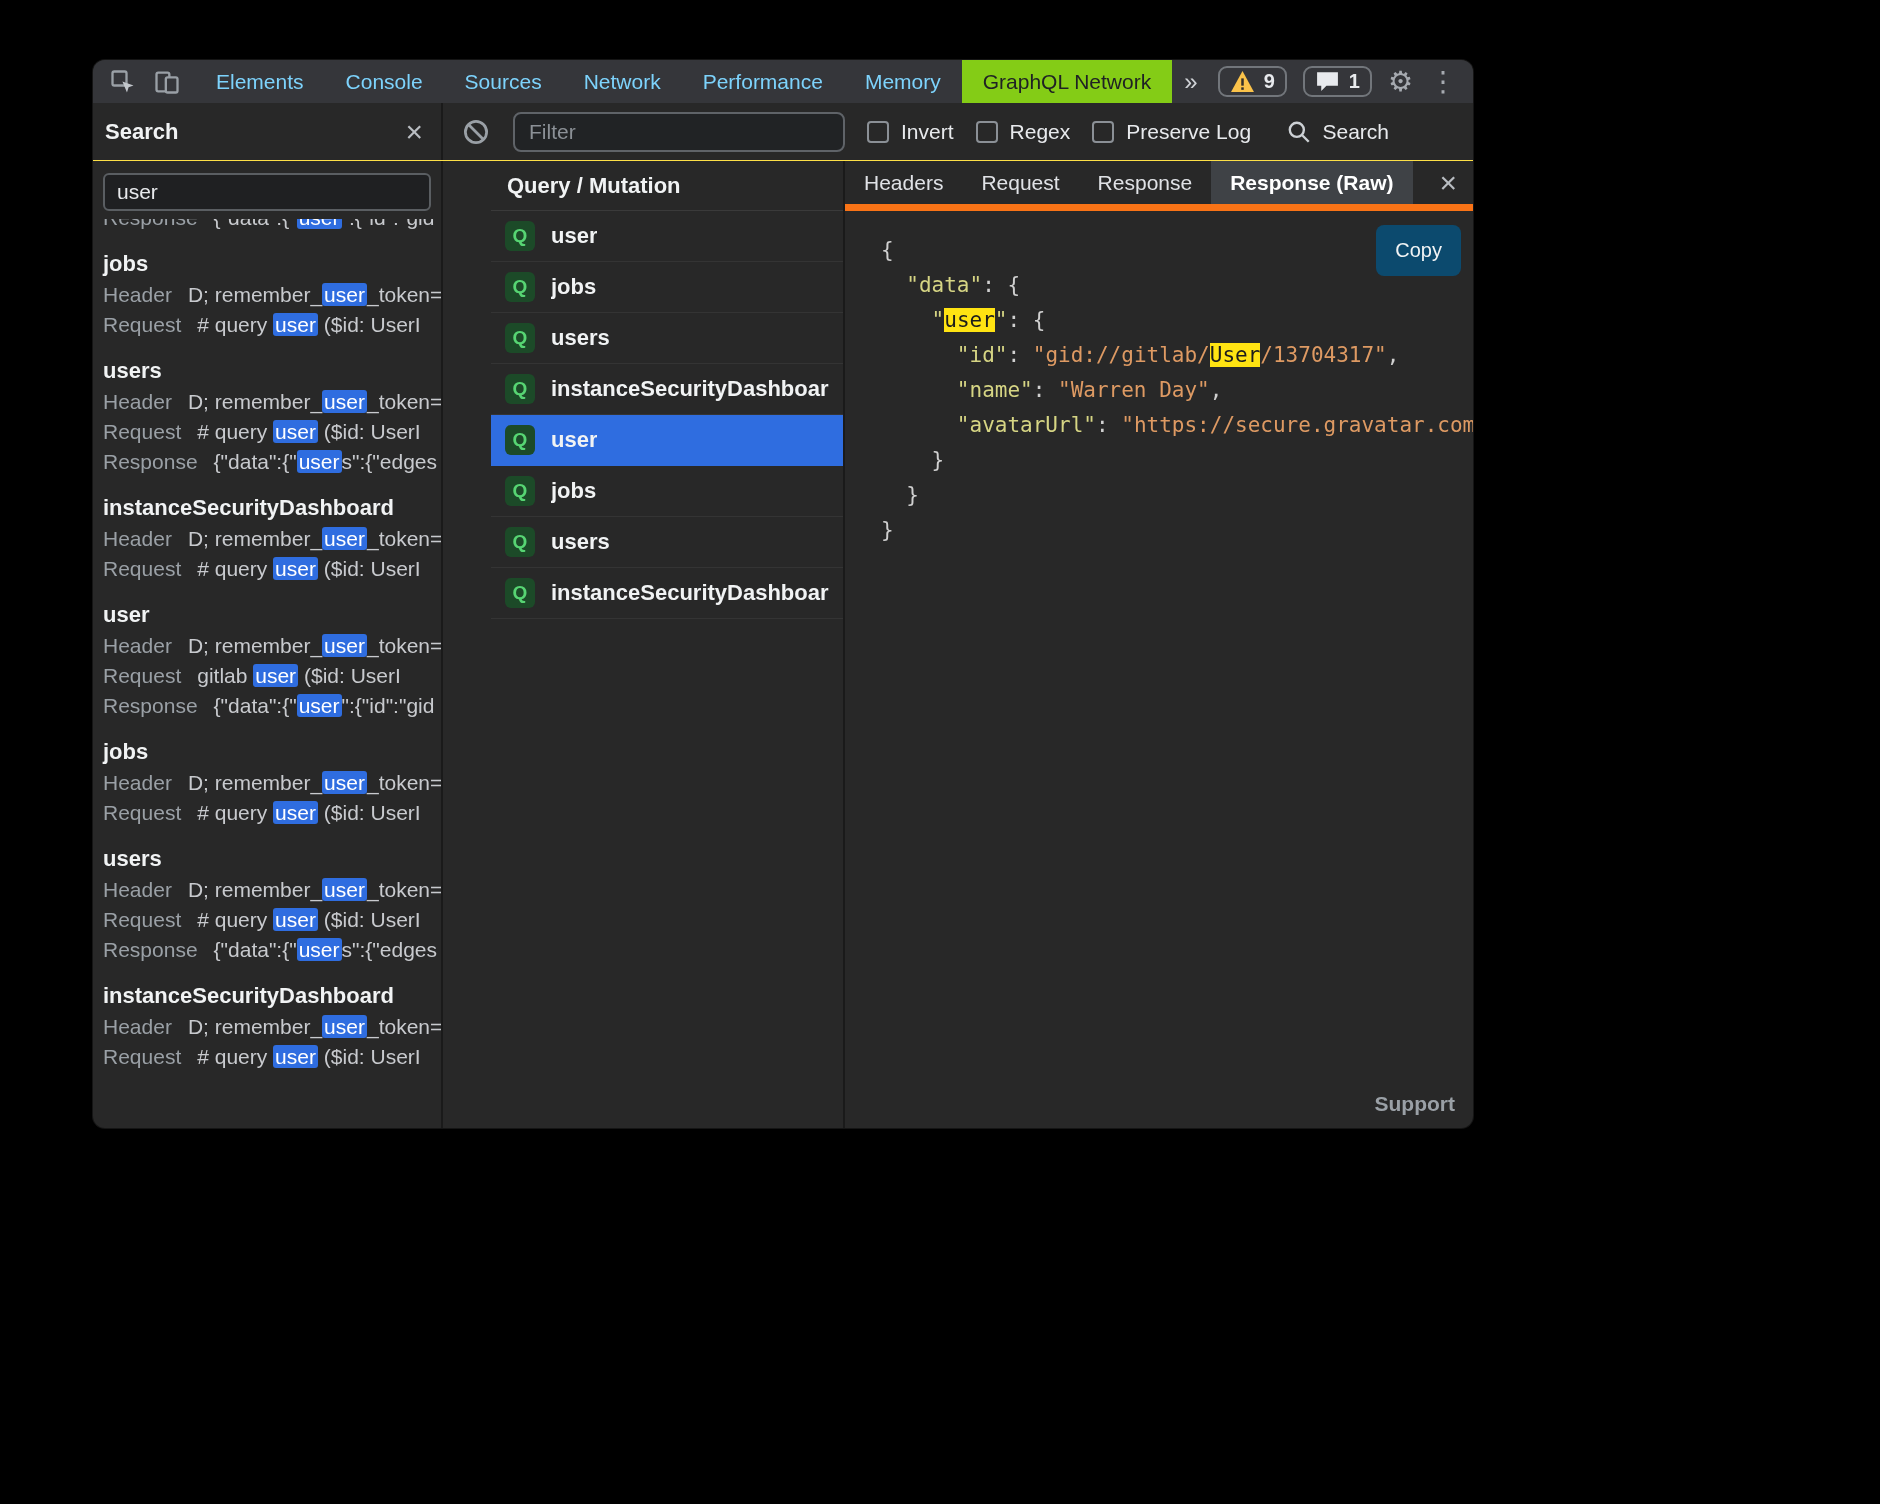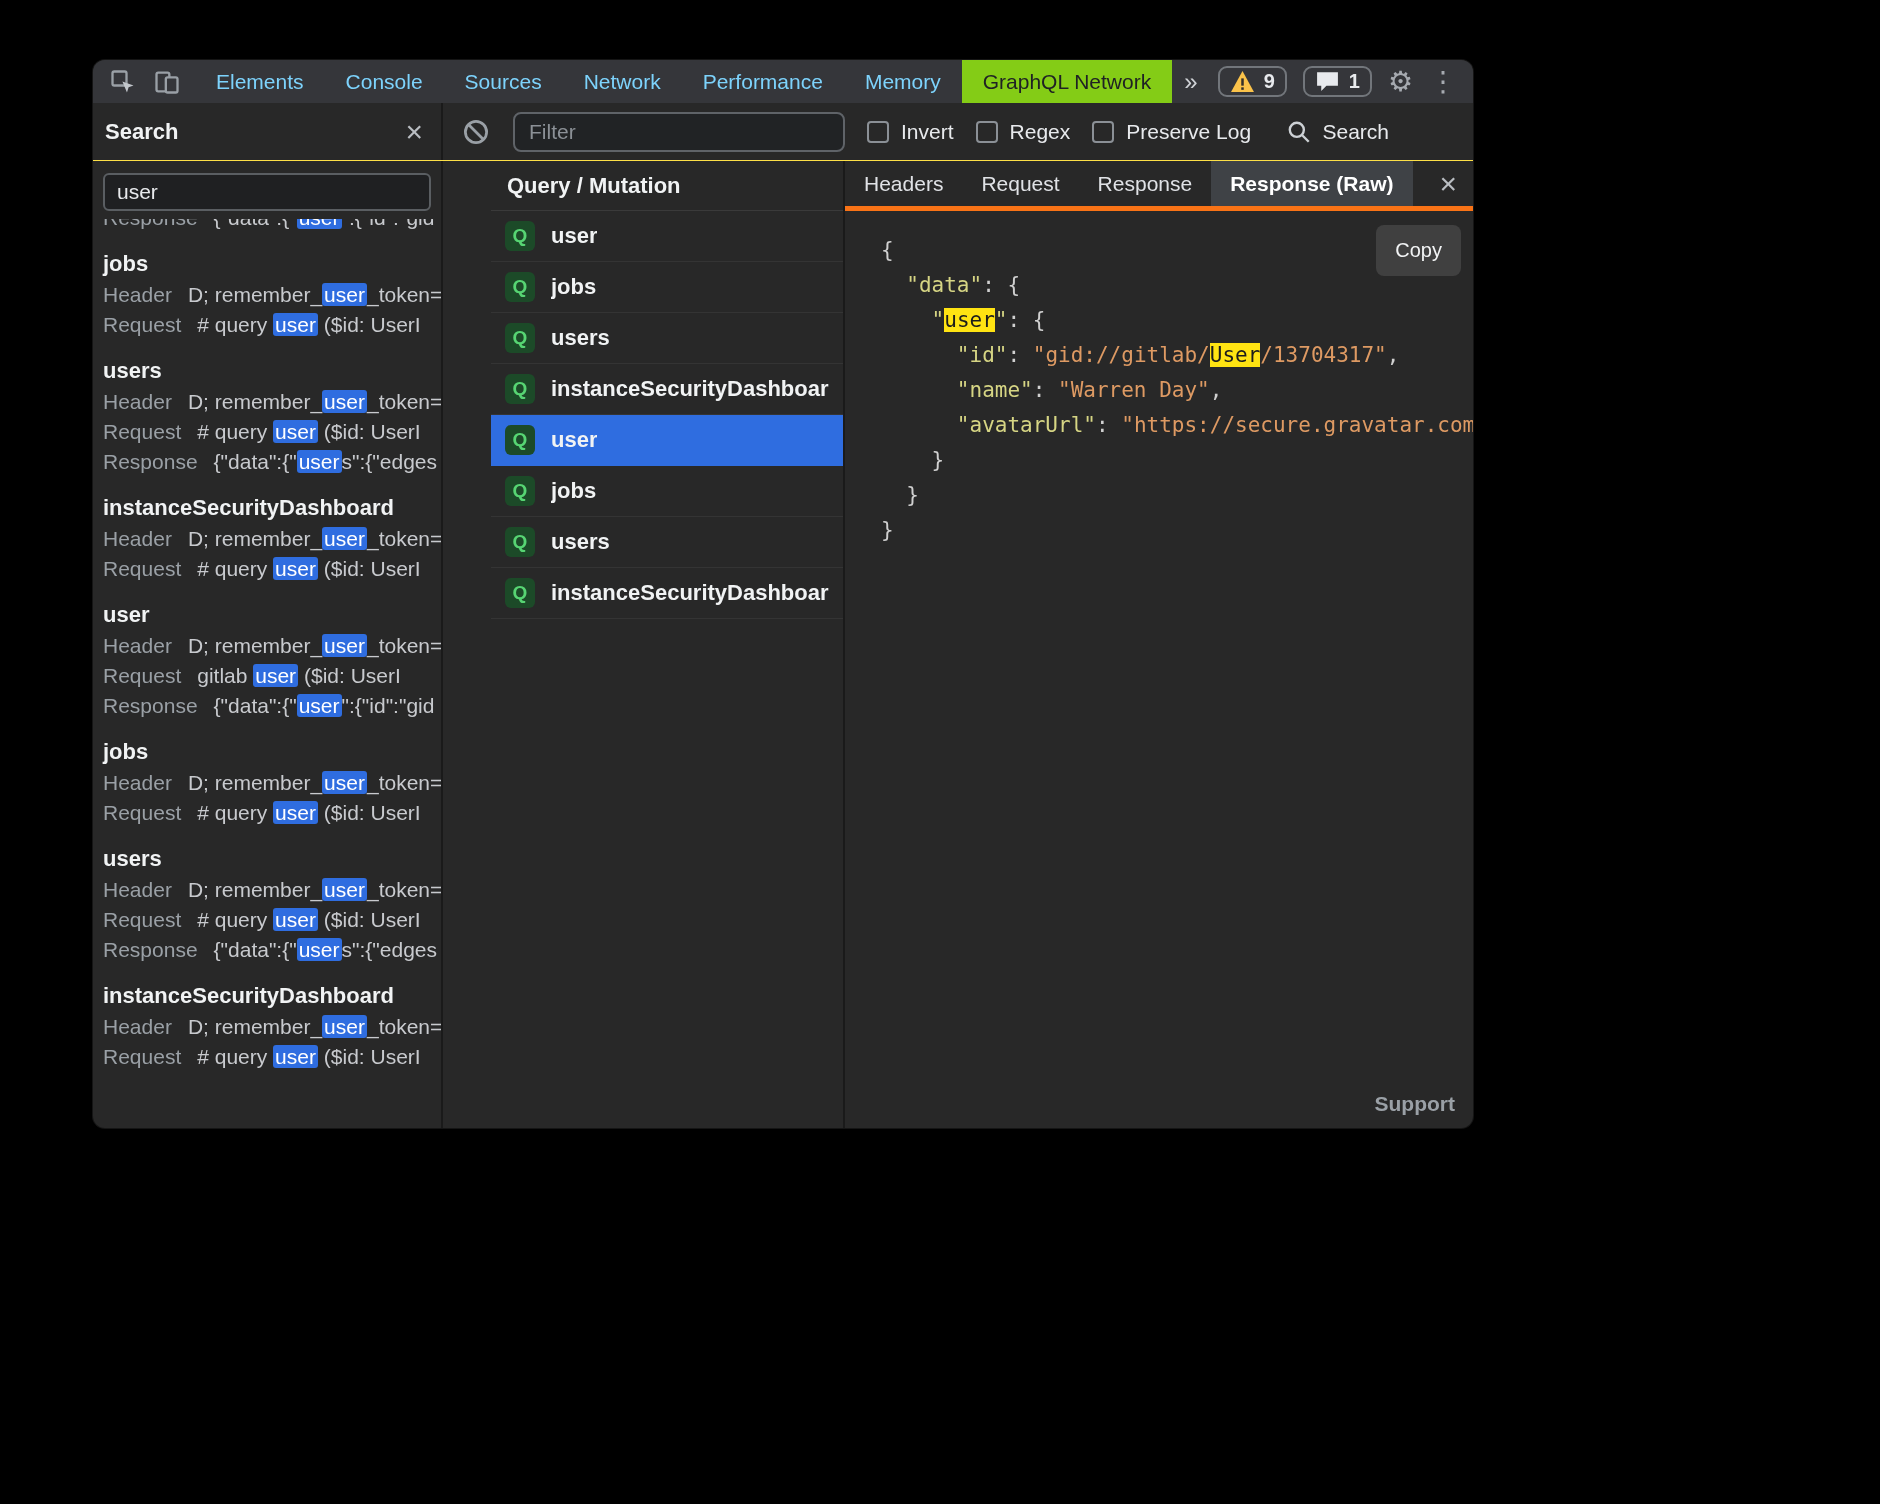--- a/index.html
+++ b/index.html
@@ -63,27 +63,27 @@
   .mid-header { height:50px; flex:0 0 auto; display:flex; align-items:center; padding:0 16px;
     color:#f1f3f4; font-weight:700; font-size:22px; border-bottom:1px solid #3a3a3a; }
   .query-row { height:51px; flex:0 0 auto; display:flex; align-items:center; gap:16px; padding:0 14px;
     border-bottom:1px solid #343434; color:#f1f3f4; font-weight:700; font-size:22px; }
   .query-row.selected { background:#2f6de0; border-bottom-color:#2f6de0; }
   .q-badge { width:30px; height:30px; border-radius:6px; background:#1c4a28; color:#57d573;
     font-weight:700; font-size:19px; display:flex; align-items:center; justify-content:center; flex:0 0 auto; }
   .q-label { white-space:nowrap; overflow:hidden; }
 
   .right-panel { flex:1; display:flex; flex-direction:column; min-width:0; position:relative; }
-  .detail-tabs { height:50px; flex:0 0 auto; display:flex; align-items:stretch; border-bottom:5px solid #f97316; }
+  .detail-tabs { height:50px; flex:0 0 auto; display:flex; align-items:stretch; border-bottom:7px solid #f97316; }
   .detail-tab { display:flex; align-items:center; padding:0 19px; color:#e0e2e6; font-size:21px; white-space:nowrap; }
   .detail-tab.active { background:#3f4246; color:#fff; font-weight:700; }
   .detail-close { margin-left:auto; display:flex; align-items:center; padding:0 16px; }
   .code-area { flex:1; position:relative; overflow:hidden; padding:22px 0 0 36px;
     font-family:"DejaVu Sans Mono",monospace; font-size:21px; line-height:35px; }
-  .copy-btn { position:absolute; top:14px; right:12px; background:#404040; color:#f1f3f4;
+  .copy-btn { position:absolute; top:14px; right:12px; background:#0c4a6e; color:#f1f3f4;
     border-radius:8px; padding:8px 19px; font-size:20px; font-weight:400; font-family:"Liberation Sans",sans-serif; }
   .code-line { white-space:pre; }
   .tok-p { color:#d0d0d0; }
   .tok-k { color:#d6d584; }
   .tok-s { color:#de9a63; }
   .hl-yellow { background:#ffe312; color:#1c1c1c; }
   .support { position:absolute; bottom:12px; right:18px; color:#9aa0a6; font-weight:700; font-size:21px; }
 </style>
 </head>
 <body>

